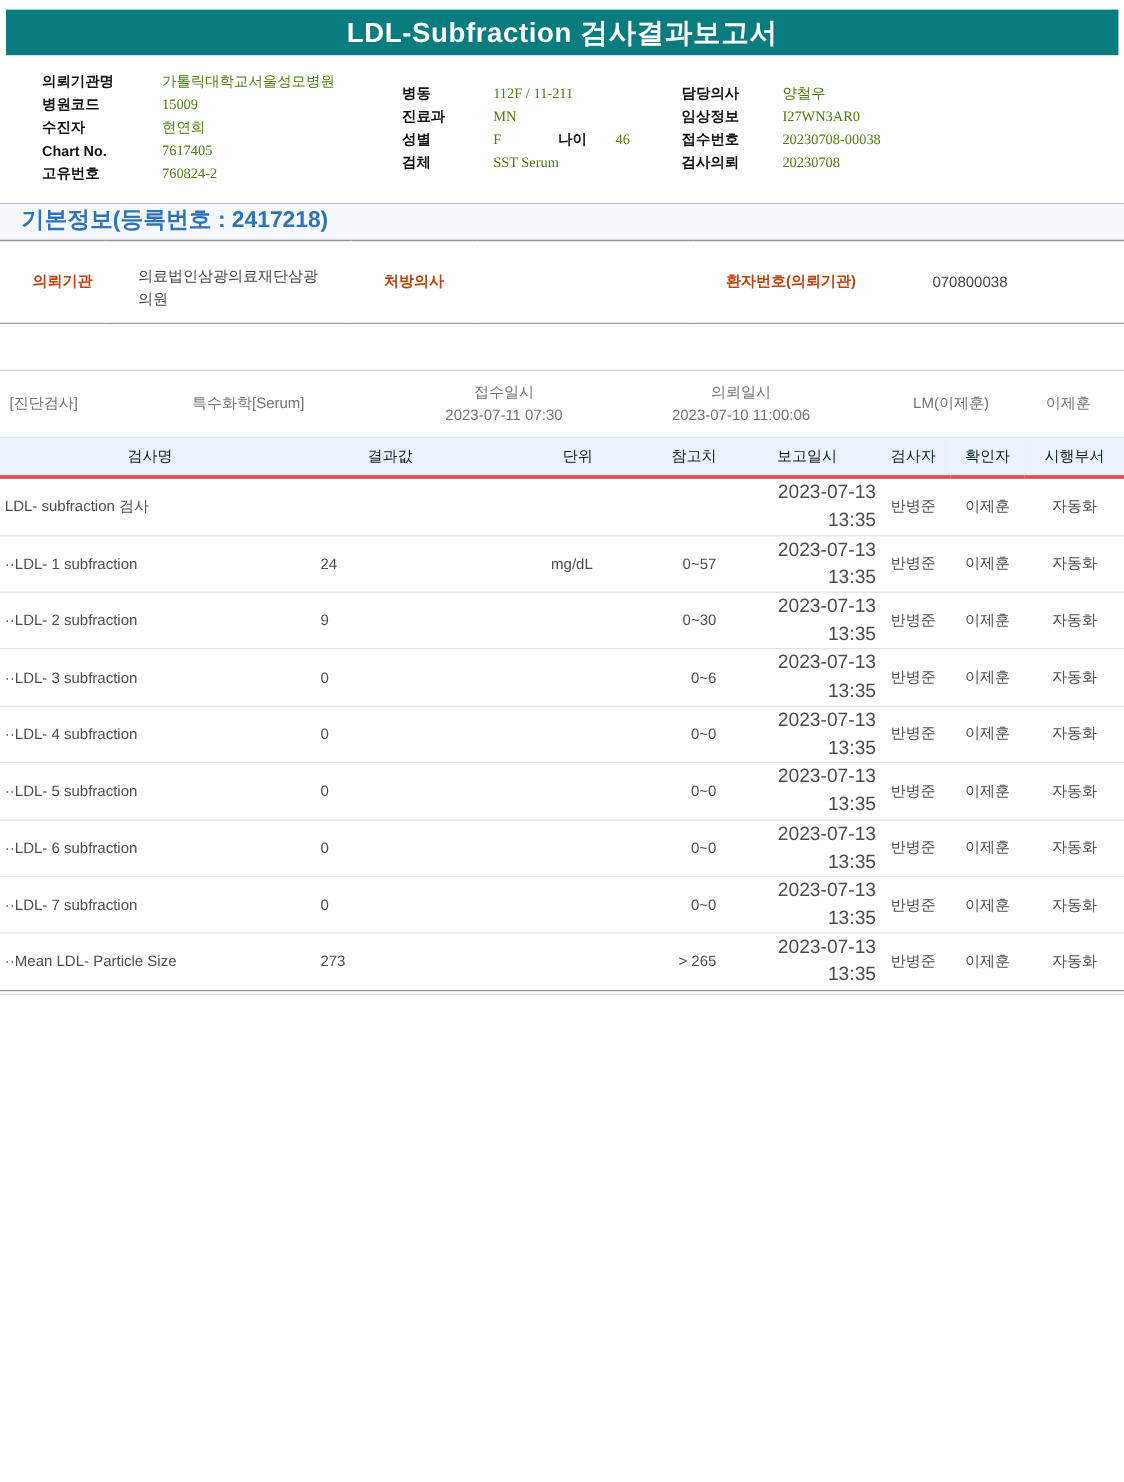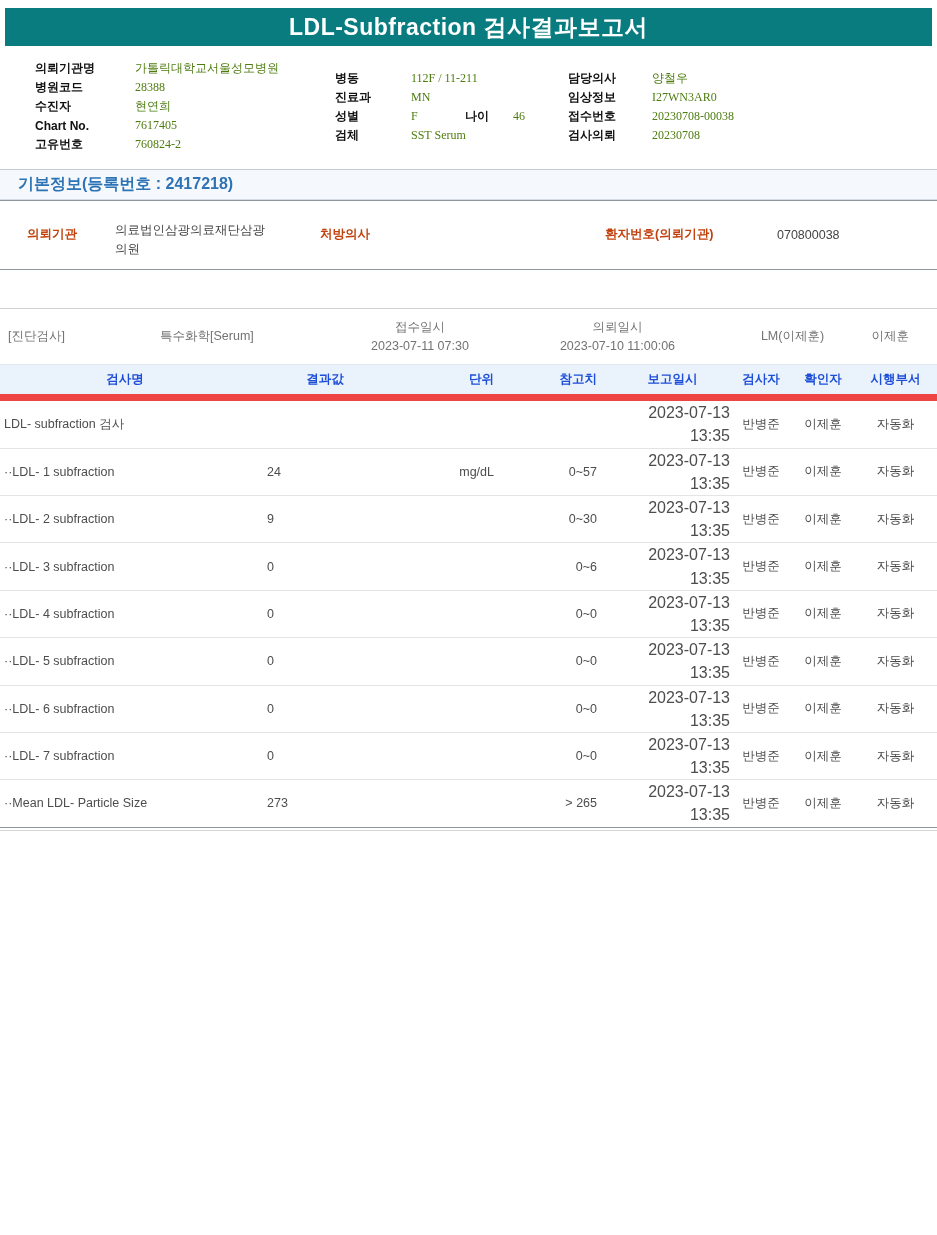--- a/index.html
+++ b/index.html
@@ -23,22 +23,22 @@
   .ph-left  .ph-label { width: 100px; }
   .ph-mid   .ph-label { width: 76px; }
   .ph-right .ph-label { width: 84px; }
   .ph-value { color: #4d7c0f; font-family: Liberation Serif, serif; }
   .ph-sex { width: 54px; }
   .ph-age-label { width: 48px !important; }
 
   
   .basic-info-bar { margin-top: 9px; height: 31px; background: #f5f8fc;
     border-top: 1px solid #c3cdda; border-bottom: 1px solid #d5dde7;
-    display: flex; align-items: center; padding-left: 18px;
-    color: #2e74b5; font-weight: bold; font-size: 16px; }
+    display: flex; align-items: flex-start; padding-left: 18px;
+    color: #2e74b5; font-weight: bold; font-size: 19px; }
 
   
   .basic-info-table { width: 100%; border-collapse: collapse; font-size: 12.5px;
     border-top: 1px solid #8f969e; border-bottom: 1px solid #8f969e; }
   .basic-info-table td { padding: 10px 0 10px 27px; vertical-align: middle; }
   .basic-info-table tr.bi-row2 td { border-top: 1px solid #e2e2e2; }
   .bi-label { font-weight: bold; color: #c2410c; }
   .bi-value { color: #444; }
   .wrap-narrow { display: inline-block; max-width: 158px; line-height: 1.5; vertical-align: middle; margin-top: 10px; }
 
@@ -48,22 +48,22 @@
     font-size: 12.5px; color: #737373; }
   .em-category { width: 160px; padding-left: 8px; }
   .em-type { width: 165px; }
   .em-dt { width: 190px; text-align: center; line-height: 1.55; }
   .em-dt.em-dt2 { width: 205px; }
   .em-lm { width: 145px; text-align: center; }
   .em-reader { flex: 1; text-align: right; padding-right: 28px; }
 
   
   .results { width: 100%; border-collapse: collapse; font-size: 12.5px; color: #4d4d4d; }
-  .results thead th { background: #eaf3fb; color: #1d4ed8; font-weight: bold;
-    height: 33px; border-top: 1px solid #dfe6ee; border-bottom: 7px solid #ef4444;
+  .results thead th { background: #eaf3fb; color: #0f172a; font-weight: normal;
+    height: 33px; border-top: 1px solid #dfe6ee; border-bottom: 3px solid #ef4444;
     text-align: center; }
   .results thead th.h-unit { text-align: right; padding-right: 26px; }
   .results thead th.h-ref  { text-align: right; padding-right: 18px; }
   .results tbody td { height: 46px; border-bottom: 1px solid #e4e4e4; vertical-align: middle; }
   .results tbody tr:last-child td { border-bottom: none; }
   .rt-name   { text-align: left; padding-left: 4px; }
   .rt-result { text-align: left; padding-left: 17px; }
   .rt-unit   { text-align: right; padding-right: 26px; }
   .rt-ref    { text-align: right; padding-right: 18px; }
   .rt-date   { text-align: right; line-height: 1.45; font-size: 16px; }
@@ -81,21 +81,21 @@
   </header>
 
   <section class="patient-header">
     <div class="ph-col ph-left">
       <div class="ph-row">
         <span class="ph-label">의뢰기관명</span>
         <span class="ph-value">가톨릭대학교서울성모병원</span>
       </div>
       <div class="ph-row">
         <span class="ph-label">병원코드</span>
-        <span class="ph-value">28388</span>
+        <span class="ph-value">15009</span>
       </div>
       <div class="ph-row">
         <span class="ph-label">수진자</span>
         <span class="ph-value">현연희</span>
       </div>
       <div class="ph-row">
         <span class="ph-label">Chart No.</span>
         <span class="ph-value">7617405</span>
       </div>
       <div class="ph-row">

